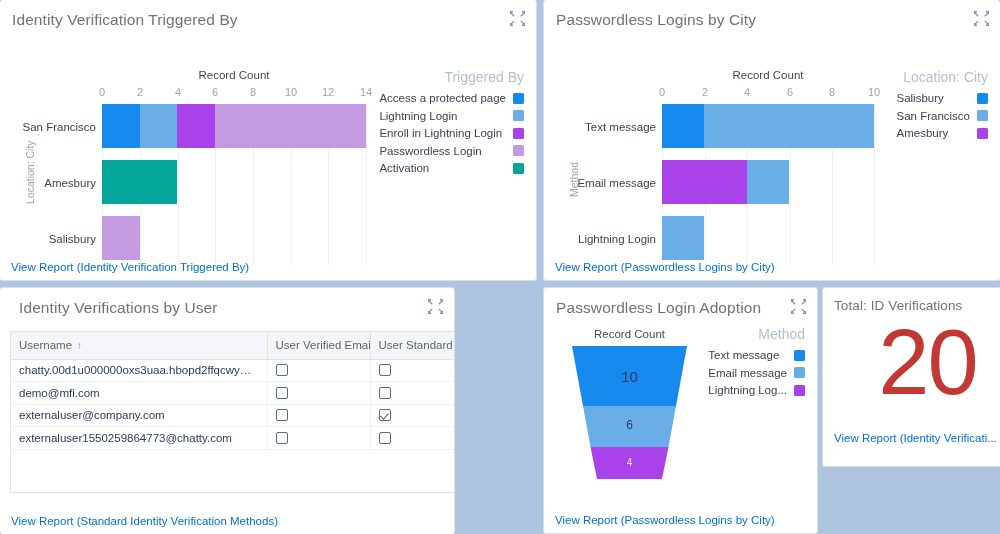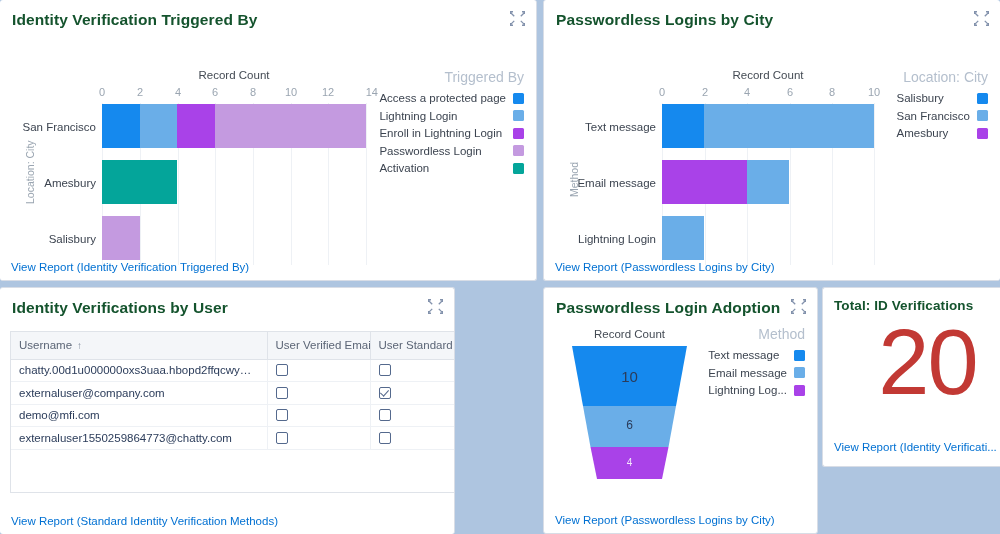--- a/index.html
+++ b/index.html
@@ -17,31 +17,30 @@
   }
   .panel {
     position: absolute;
     background: #ffffff;
     border: 1px solid #d8dde6;
     border-radius: 3px;
     overflow: hidden;
   }
   #panel-triggered-by { left: 0px;   top: 0px;   width: 537px; height: 281px; border-left: none; border-top: none; }
   #panel-logins-city  { left: 543px; top: 0px;   width: 457px; height: 281px; border-right: none; border-top: none; }
-  #panel-verif-user   { left: 0px;   top: 287px; width: 455px; height: 247px; border-left: none; border-bottom: none; }
+  #panel-verif-user   { left: 0px;   top: 287px; width: 455px; height: 247px; border-left: none; border-bottom: none; padding-left: 7px; }
   #panel-adoption     { left: 543px; top: 287px; width: 275px; height: 247px; }
   #panel-total        { left: 822px; top: 287px; width: 210px; height: 180px; border-right: none; }
 
   .panel-title {
     font-size: 15.5px;
-    color: #14532d;
+    color: #737373;
     padding: 11px 0 0 12px;
     letter-spacing: .1px;
     white-space: nowrap;
-    font-weight: bold;
   }
   #panel-total .panel-title { font-size: 13.5px; padding: 10px 0 0 11px; }
 
   .expand-icon {
     position: absolute;
     top: 11px; right: 11px;
     width: 15px; height: 15px;
     cursor: pointer;
     opacity: .72;
   }
@@ -219,21 +218,21 @@
       <div class="axis-title" style="left:102px; top:40px; width:264px;">Record Count</div>
       <div class="y-axis-title" style="left:24px; top:175px;">Location: City</div>
 
       <div class="tick-label" style="left:90px;  top:57px;">0</div>
       <div class="tick-label" style="left:128px; top:57px;">2</div>
       <div class="tick-label" style="left:166px; top:57px;">4</div>
       <div class="tick-label" style="left:203px; top:57px;">6</div>
       <div class="tick-label" style="left:241px; top:57px;">8</div>
       <div class="tick-label" style="left:279px; top:57px;">10</div>
       <div class="tick-label" style="left:316px; top:57px;">12</div>
-      <div class="tick-label" style="left:354px; top:57px;text-align:right;">14</div>
+      <div class="tick-label" style="left:354px; top:57px;">14</div>
 
       <div class="gridline" style="left:102px; top:74px; height:162px;"></div>
       <div class="gridline" style="left:140px; top:74px; height:162px;"></div>
       <div class="gridline" style="left:178px; top:74px; height:162px;"></div>
       <div class="gridline" style="left:215px; top:74px; height:162px;"></div>
       <div class="gridline" style="left:253px; top:74px; height:162px;"></div>
       <div class="gridline" style="left:291px; top:74px; height:162px;"></div>
       <div class="gridline" style="left:328px; top:74px; height:162px;"></div>
       <div class="gridline" style="left:366px; top:74px; height:162px;"></div>
 
@@ -385,28 +384,28 @@
             </th>
           </tr>
         </thead>
         <tbody>
           <tr>
             <td>chatty.00d1u000000oxs3uaa.hbopd2ffqcwy@cha...</td>
             <td><span class="cbox"></span></td>
             <td><span class="cbox"></span></td>
           </tr>
           <tr>
-            <td>externaluser@company.com</td>
-            <td><span class="cbox"></span></td>
-            <td><span class="cbox checked"></span></td>
+            <td>demo@mfi.com</td>
+            <td><span class="cbox"></span></td>
+            <td><span class="cbox"></span></td>
           </tr>
           <tr>
-            <td>demo@mfi.com</td>
-            <td><span class="cbox"></span></td>
-            <td><span class="cbox"></span></td>
+            <td>externaluser@company.com</td>
+            <td><span class="cbox"></span></td>
+            <td><span class="cbox checked"></span></td>
           </tr>
           <tr>
             <td>externaluser1550259864773@chatty.com</td>
             <td><span class="cbox"></span></td>
             <td><span class="cbox"></span></td>
           </tr>
 
         </tbody>
       </table>
       <div class="scrollbar-track"></div>
@@ -471,16 +470,16 @@
           <path d="M1 1l4 4-1 1-4-4z"></path>
         <path d="M16 0h-3.2v1.5h1.7v1.7H16z"></path>
           <path d="M15 1l-4 4 1 1 4-4z"></path>
         <path d="M0 16h3.2v-1.5H1.5v-1.7H0z"></path>
           <path d="M1 15l4-4-1-1-4 4z"></path>
         <path d="M16 16h-3.2v-1.5h1.7v-1.7H16z"></path>
           <path d="M15 15l-4-4 1-1 4 4z"></path>
       </g>
     </svg>
     <div class="metric-value">20</div>
-    <a class="view-report" style="bottom:13px;margin-top:8px;">View Report (Identity Verificati...</a>
+    <a class="view-report" style="bottom:22px;margin-top:8px;">View Report (Identity Verificati...</a>
   </div>
 
 </div>
 
 </body></html>

